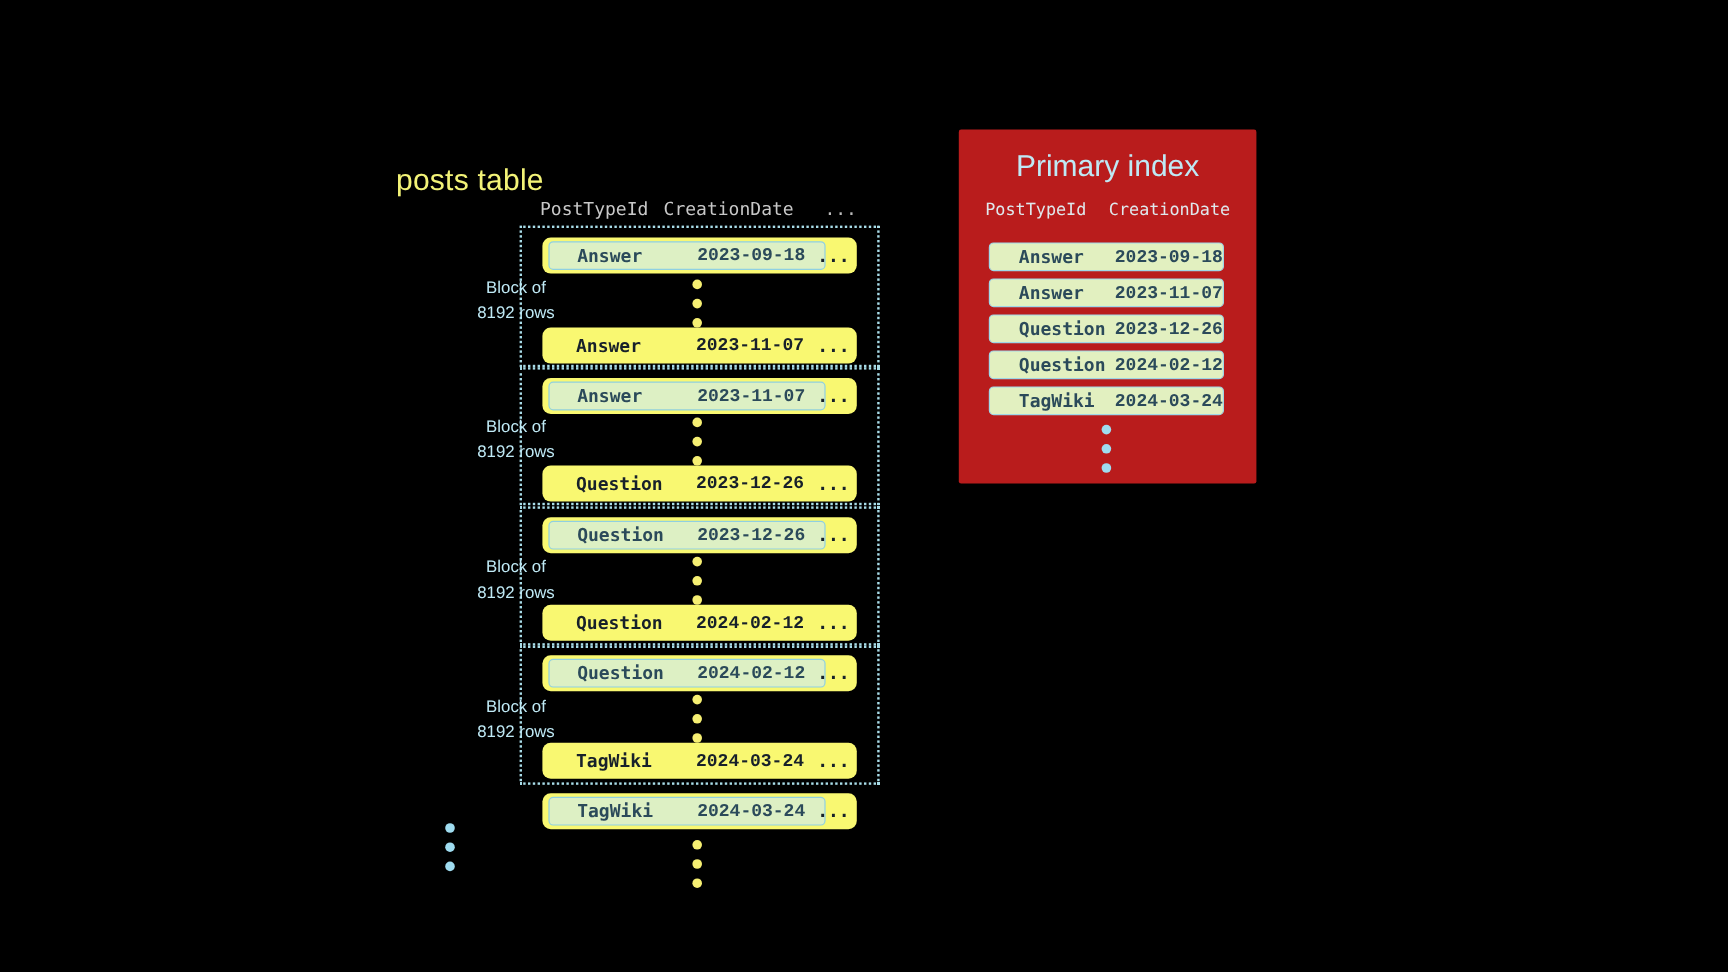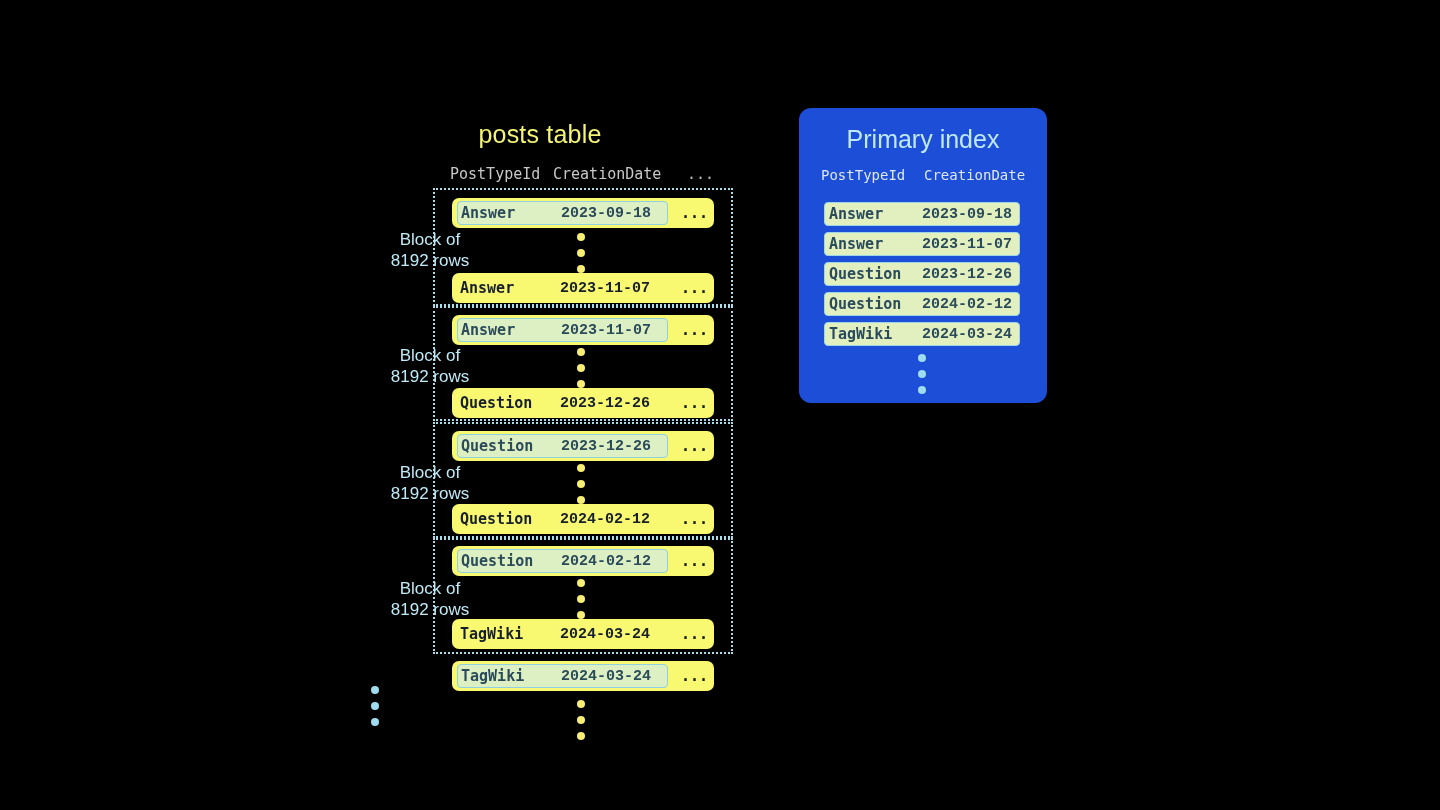--- a/index.html
+++ b/index.html
@@ -21,23 +21,22 @@
     position: absolute;
     left: 330px;
     top: 100px;
     width: 420px;
     height: 650px;
   }
 
   .posts-title {
     position: absolute;
     left: 0;
-    top: 20px;
+    top: 36px;
     width: 420px;
-    text-align: center;
     font-size: 25px;
     font-weight: 400;
     color: #f3f377;
     letter-spacing: 0.2px;
   }
 
   .col-headers {
     position: absolute;
     left: 120px;
     top: 65px;
@@ -61,21 +60,21 @@
     position: absolute;
     left: 103px;
     width: 300px;
     border: 2px dotted #a8dce8;
   }
   .block-label {
     position: absolute;
     left: -100px;
     width: 190px;
     text-align: center;
-    font-size: 17px;
+    font-size: 14px;
     line-height: 21px;
     color: #bfe9f5;
   }
 
   
   .row {
     position: absolute;
     left: 122px;
     width: 262px;
     height: 30px;
@@ -100,20 +99,21 @@
   }
   .row.highlight .cells {
     background: #ddf0c4;
     border: 1px solid #8fd0e2;
     color: #2b4a5a;
   }
 
   .cell-type {
     width: 100px;
     white-space: pre;
+    margin-left: 20px;
   }
   .cell-date {
     width: 103px;
     white-space: pre;
     font-family: Liberation Mono, monospace;
   }
   .cell-dots {
     position: absolute;
     left: 229px;
     white-space: pre;
@@ -137,22 +137,22 @@
 
   .vdots.blue i { background: #9fdcf0; }
 
   
   #index-panel {
     position: absolute;
     left: 799px;
     top: 108px;
     width: 248px;
     height: 295px;
-    background: #1d4ed8;
-    border-radius: 12px;
+    background: #b91c1c;
+    border-radius: 2px;
   }
 
   .index-title {
     position: absolute;
     left: 0;
     top: 17px;
     width: 248px;
     text-align: center;
     font-size: 25px;
     color: #bfe9f5;

